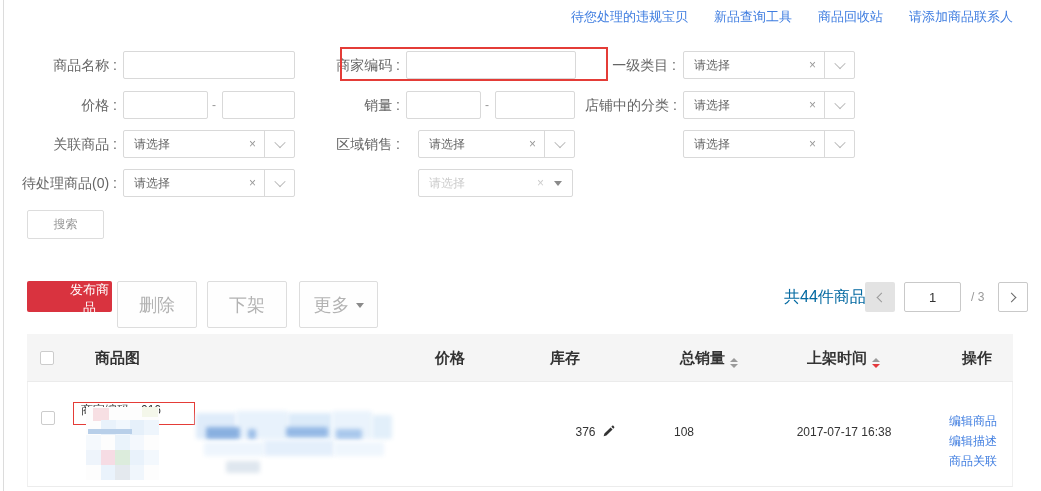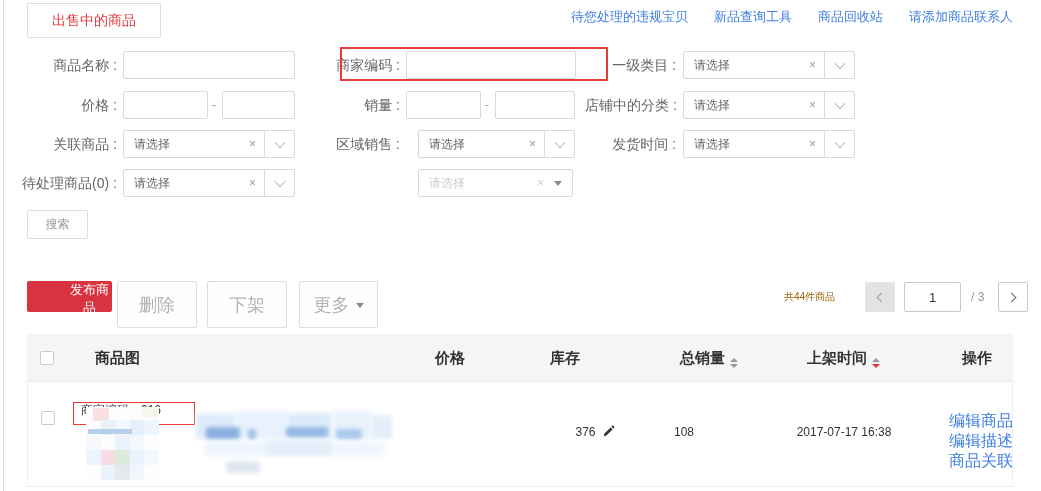--- a/index.html
+++ b/index.html
@@ -26,29 +26,29 @@
   .sel-text{flex:1;padding-left:10px;font-size:12px;color:#666;white-space:nowrap;overflow:hidden;}
   .sel-clear{color:#999;font-size:12px;padding:0 8px;line-height:26px;}
   .sel-arrow{width:30px;height:26px;border-left:1px solid #d9d9d9;display:flex;align-items:center;justify-content:center;}
   .chev{width:8px;height:8px;border-left:1px solid #b8b8b8;border-bottom:1px solid #b8b8b8;
         transform:rotate(-45deg) translate(1px,-1px);}
   .sel.disabled .sel-text,.sel.disabled .sel-clear{color:#ccc;}
   .caret{width:0;height:0;border:4px solid transparent;border-top:5px solid #8a8a8a;margin:5px 10px 0 2px;}
   .annot{position:absolute;border:2px solid #e43c37;pointer-events:none;}
   .annot2{position:absolute;border:1px solid #e43c37;font-size:12px;color:#333;line-height:15px;
           padding-left:7px;white-space:nowrap;background:transparent;}
-  .btn-search{position:absolute;left:27px;top:210px;width:61px;height:29px;border:1px solid #ddd;
+  .btn-search{position:absolute;left:27px;top:210px;width:77px;height:29px;border:1px solid #ddd;
           border-radius:2px;background:#fff;color:#999;font-size:12px;cursor:pointer;}
 
   
   .btn-red{position:absolute;top:281px;height:31px;background:var(--button-red);color:#fff;border:none;
            border-radius:2px;font-size:13px;cursor:pointer;padding-left:40px;}
   .btn-gray{position:absolute;top:281px;height:47px;background:#fefefe;color:#b3b3b3;border:1px solid #ddd;
            border-radius:2px;font-size:18px;cursor:pointer;display:inline-flex;align-items:center;justify-content:center;}
-  .total{position:absolute;left:784px;top:281px;line-height:31px;font-size:10px;color:#a16207;}
+  .total{position:absolute;left:784px;top:281px;line-height:31px;font-size:16px;color:#0369a1;}
   .pg-prev{position:absolute;left:865px;top:282px;width:30px;height:30px;background:#e3e3e3;border:none;
            border-radius:2px;display:flex;align-items:center;justify-content:center;cursor:default;}
   .pg-next{position:absolute;left:998px;top:282px;width:30px;height:30px;background:#fff;border:1px solid #c9c9c9;
            border-radius:2px;display:flex;align-items:center;justify-content:center;cursor:pointer;}
   .pchev-l{width:7px;height:7px;border-left:1px solid #9a9a9a;border-bottom:1px solid #9a9a9a;transform:rotate(45deg);margin-left:3px;}
   .pchev-r{width:7px;height:7px;border-left:1px solid #666;border-bottom:1px solid #666;transform:rotate(225deg);margin-right:3px;}
   .pg-input{position:absolute;left:904px;top:282px;width:57px;height:30px;border:1px solid #c9c9c9;border-radius:2px;
            text-align:center;font-size:13px;color:#333;outline:none;}
   .pg-total{position:absolute;left:971px;top:282px;line-height:30px;font-size:12px;color:#999;}
 
@@ -58,33 +58,32 @@
   .th{position:absolute;top:0;height:48px;line-height:48px;font-size:15px;font-weight:bold;color:#333;white-space:nowrap;}
   .cb{position:absolute;width:14px;height:14px;border:1px solid #ccc;border-radius:2px;background:#fff;cursor:pointer;}
   .sort{display:inline-flex;flex-direction:column;gap:2px;margin-left:5px;vertical-align:1px;cursor:pointer;}
   .tri{width:0;height:0;border-left:4px solid transparent;border-right:4px solid transparent;}
   .tri.up{border-bottom:4px solid #9a9a9a;}
   .tri.down{border-top:4px solid #9a9a9a;}
   .tri.down.active{border-top-color:var(--accent-red);}
   .trow{position:absolute;left:0;top:48px;width:100%;height:105px;border-bottom:1px solid #ececec;
         border-left:1px solid #f0f0f0;border-right:1px solid #f0f0f0;background:#fff;}
   .td{position:absolute;font-size:12px;color:#333;line-height:20px;white-space:nowrap;}
-  .ops a{display:block;color:var(--link-blue);font-size:16px;line-height:20px;text-decoration:none;cursor:pointer;}
+  .ops a{display:block;color:var(--link-blue);font-size:12px;line-height:20px;text-decoration:none;cursor:pointer;}
   .pimg{position:absolute;left:58px;top:25px;width:73px;height:73px;cursor:pointer;}
   .pname{position:absolute;left:168px;top:29px;width:196px;height:60px;cursor:pointer;}
   .blob{position:absolute;border-radius:2px;filter:blur(2px);}
   .pencil{margin-left:6px;vertical-align:-2px;cursor:pointer;}
 </style>
 </head>
 <body>
 
 <div class="screen">
   <div class="left-line"></div>
 
-  <div class="tab">出售中的商品</div>
 
   <div class="top-links">
     <a>待您处理的违规宝贝</a>
     <a>新品查询工具</a>
     <a>商品回收站</a>
     <a>请添加商品联系人</a>
   </div>
 
   <span class="lbl" style="left:18px;width:99px;top:51px">商品名称 :</span>
   <input class="inp" style="left: 123px; top: 51px; width: 172px;">
@@ -126,21 +125,20 @@
       </span>
   </div>
   <span class="lbl" style="left:320px;width:80px;top:130px">区域销售 :</span>
   <div class="sel" style="left:418px;top:130px;width:157px">
     <span class="sel-text">请选择</span>
     <span class="sel-clear">×</span>
     <span class="sel-arrow">
         <i class="chev"></i>
       </span>
   </div>
-  <span class="lbl" style="left:585px;width:91px;top:130px">发货时间 :</span>
   <div class="sel" style="left:683px;top:130px;width:172px">
     <span class="sel-text">请选择</span>
     <span class="sel-clear">×</span>
     <span class="sel-arrow">
         <i class="chev"></i>
       </span>
   </div>
 
   <span class="lbl" style="left:18px;width:99px;top:169px">待处理商品(0) :</span>
   <div class="sel" style="left:123px;top:169px;width:172px">

